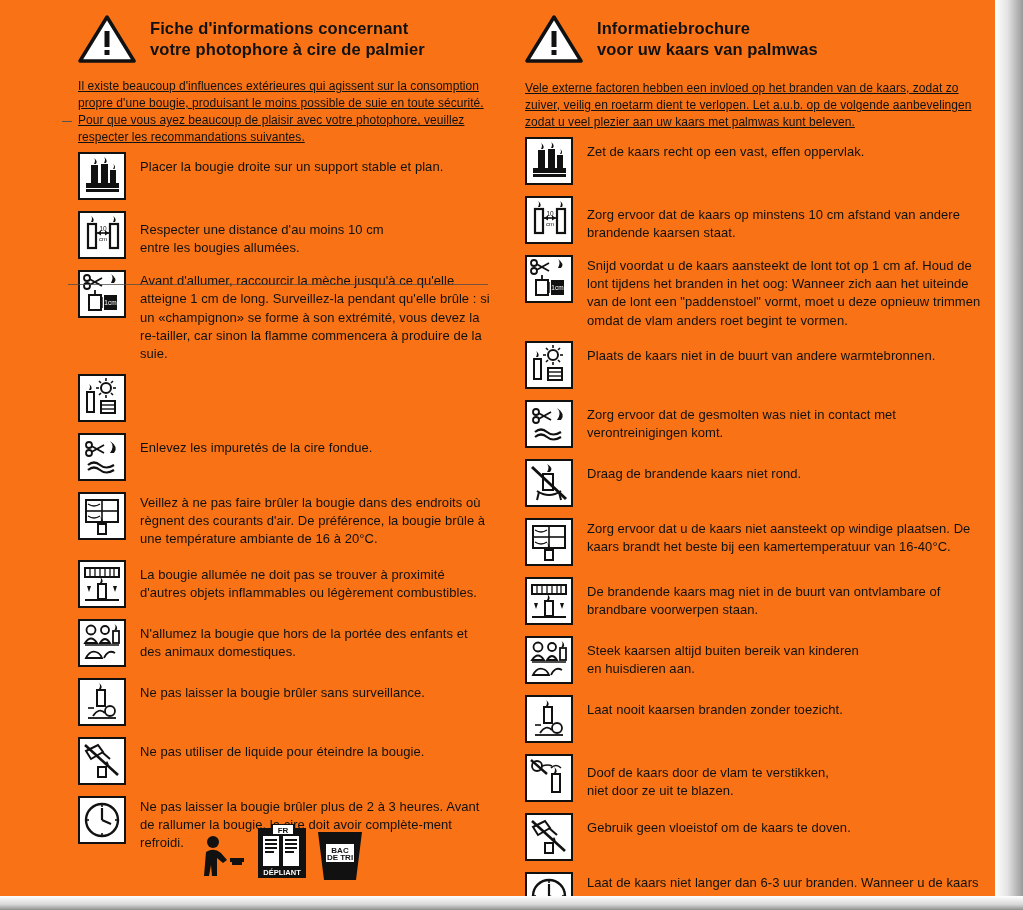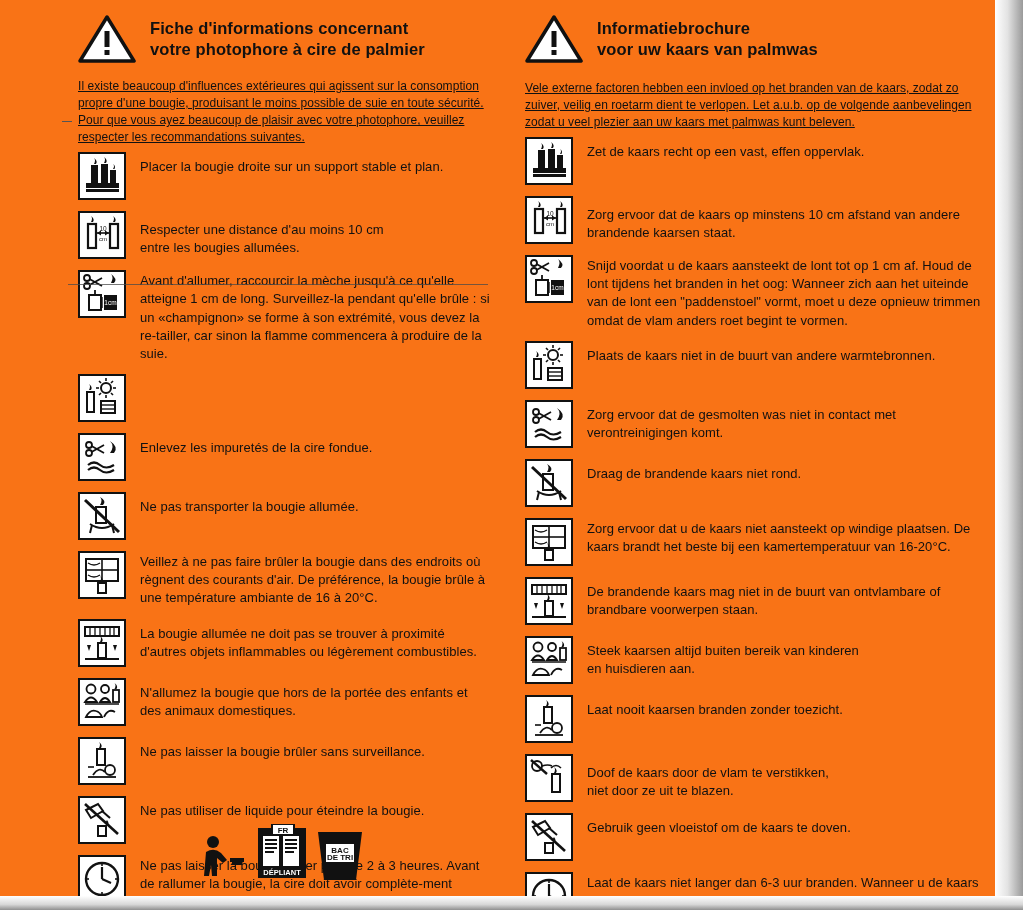--- a/index.html
+++ b/index.html
@@ -256,32 +256,20 @@
               <line x1="11.5" y1="11" x2="24" y2="18" stroke="#111" stroke-width="1.8"></line>
               <line x1="11.5" y1="17" x2="24" y2="10" stroke="#111" stroke-width="1.8"></line>
               <path d="M30 18 q5 -7 0 -12 q9 6 4 12z" fill="#111"></path>
               <path d="M8 30 q6 -5 12 0 q6 5 14 0" fill="none" stroke="#111" stroke-width="2.2"></path>
               <path d="M8 35 q6 -5 12 0 q6 5 14 0" fill="none" stroke="#111" stroke-width="2.2"></path>
             </svg>
           </div>
           <div class="row-text">Enlevez les impuretés de la cire fondue.</div>
         </div>
 
-        <div class="row mid">
-          <div class="icon-box">
-            <svg viewBox="0 0 44 44" width="44" height="44">
-              <path d="M20 11 q3 -5 0 -8 q7 4 3 8z" fill="#111"></path>
-              <rect x="16" y="13" width="10" height="16" fill="none" stroke="#111" stroke-width="2"></rect>
-              <path d="M10 30 q12 8 24 0" fill="none" stroke="#111" stroke-width="2"></path>
-              <path d="M12 31 l-2 8 M32 31 l2 8" stroke="#111" stroke-width="2" fill="none"></path>
-              <line x1="5" y1="6" x2="39" y2="38" stroke="#111" stroke-width="3"></line>
-            </svg>
-          </div>
-          <div class="row-text">Ne pas transporter la bougie allumée.</div>
-        </div>
 
         <div class="row tall">
           <div class="icon-box">
             <svg viewBox="0 0 44 44" width="44" height="44">
               <rect x="6" y="6" width="32" height="22" fill="none" stroke="#111" stroke-width="2"></rect>
               <line x1="6" y1="17" x2="38" y2="17" stroke="#111" stroke-width="1.6"></line>
               <line x1="22" y1="6" x2="22" y2="28" stroke="#111" stroke-width="1.6"></line>
               <path d="M8 10 q6 4 12 0 M8 22 q6 4 12 0" fill="none" stroke="#111" stroke-width="1.4"></path>
               <rect x="18" y="30" width="8" height="10" fill="none" stroke="#111" stroke-width="2"></rect>
               <path d="M20 29 q2 -4 0 -6 q4 3 2 6z" fill="#111"></path>
@@ -506,21 +494,21 @@
           <div class="icon-box">
             <svg viewBox="0 0 44 44" width="44" height="44">
               <rect x="6" y="6" width="32" height="22" fill="none" stroke="#111" stroke-width="2"></rect>
               <line x1="6" y1="17" x2="38" y2="17" stroke="#111" stroke-width="1.6"></line>
               <line x1="22" y1="6" x2="22" y2="28" stroke="#111" stroke-width="1.6"></line>
               <path d="M8 10 q6 4 12 0 M8 22 q6 4 12 0" fill="none" stroke="#111" stroke-width="1.4"></path>
               <rect x="18" y="30" width="8" height="10" fill="none" stroke="#111" stroke-width="2"></rect>
               <path d="M20 29 q2 -4 0 -6 q4 3 2 6z" fill="#111"></path>
             </svg>
           </div>
-          <div class="row-text">Zorg ervoor dat u de kaars niet aansteekt op windige plaatsen. De kaars brandt het beste bij een kamertemperatuur van 16-20°C.</div>
+          <div class="row-text">Zorg ervoor dat u de kaars niet aansteekt op windige plaatsen. De kaars brandt het beste bij een kamertemperatuur van 16-40°C.</div>
         </div>
 
         <div class="row mid">
           <div class="icon-box">
             <svg viewBox="0 0 44 44" width="44" height="44">
               <rect x="5" y="6" width="34" height="9" fill="none" stroke="#111" stroke-width="2"></rect>
               <g stroke="#111" stroke-width="1.3">
                 <line x1="10" y1="6" x2="10" y2="15"></line>
                   <line x1="15" y1="6" x2="15" y2="15"></line>
                 <line x1="20" y1="6" x2="20" y2="15"></line>

